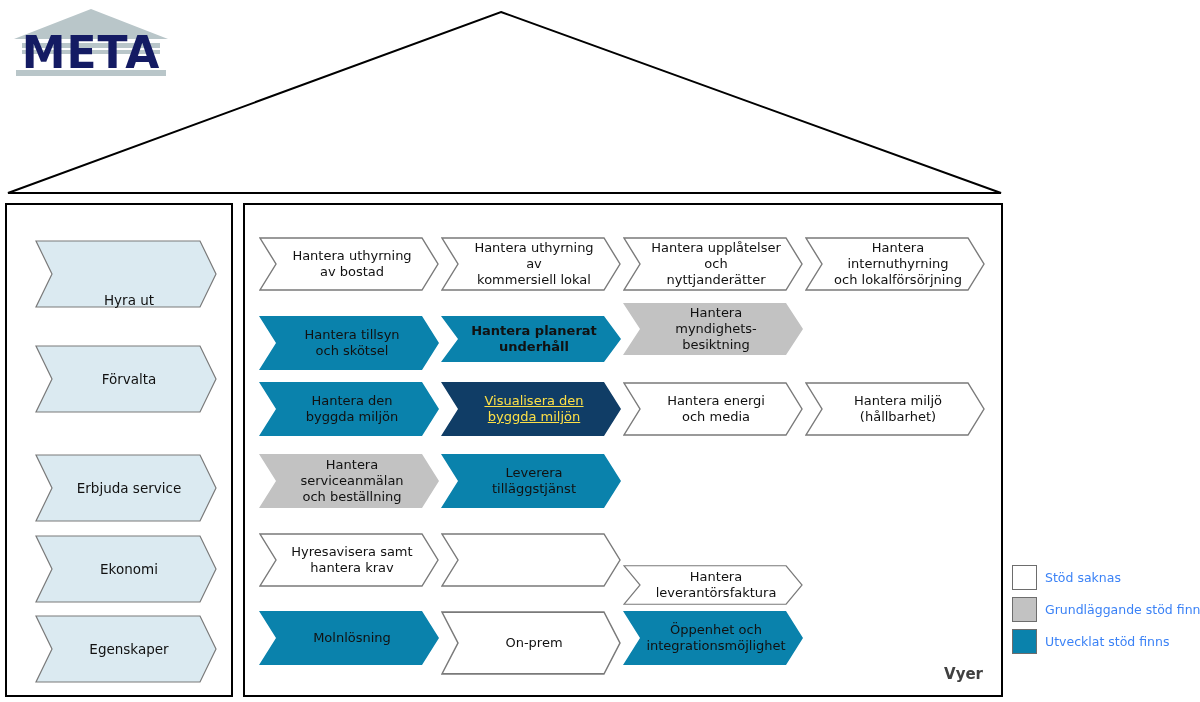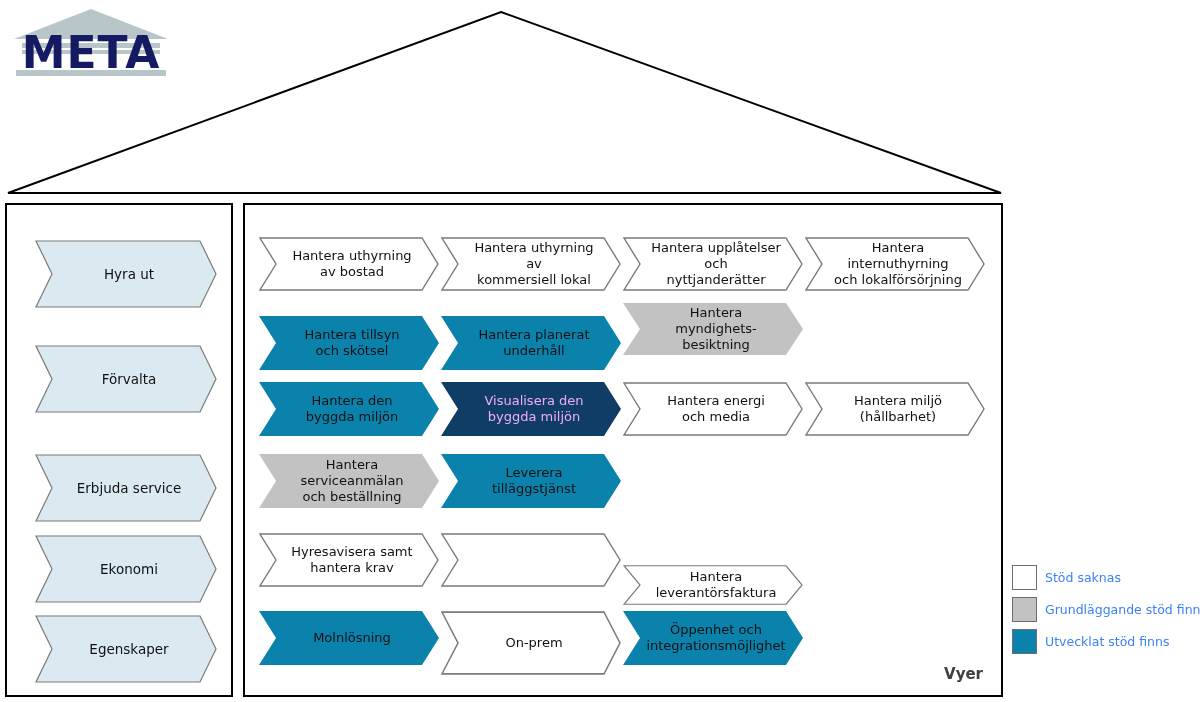--- a/index.html
+++ b/index.html
@@ -68,21 +68,21 @@
     background:transparent;
   }
 
   
   .fill-none   { background: #ffffff; }
   .fill-basic  { background: #c2c2c2; color: #111; }
   .fill-dev    { background: #0a82ac; color: #111; }
   .fill-chall  { background: #103d66; color: #ffffff; }
 
   .cap { font-size: 13px; color:#111; }
-  .cap.fill-chall { color:#f0abfc; }
+  .cap.fill-chall { color:#fde047;text-decoration:underline; }
 
   
   #vyer {
     position: absolute; right: 18px; bottom: 12px;
     font-size: 15px; font-weight: bold; color: #404040;
   }
 
   
   #legend {
     position: absolute; left: 1012px; top: 563px;
@@ -112,21 +112,21 @@
   </svg>
 </div>
 
 <div id="roof">
   <svg viewBox="0 0 1010 200" width="1010" height="200" preserveAspectRatio="none">
     <polygon points="501,12 1001,193 8,193" fill="#ffffff" stroke="#000000" stroke-width="2"></polygon>
   </svg>
 </div>
 
 <div class="panel" id="left-panel">
-  <div class="chev domain" style="top: 35px; background: transparent; clip-path: none;">
+  <div class="chev domain" style="top: 35px; background: transparent; clip-path: none; align-items: flex-end;">
       <svg viewBox="0 0 182 68" preserveAspectRatio="none" style="position: absolute; left: 0px; top: 0px; width: 100%; height: 100%; pointer-events: none;">
         <polygon points="1,1 165,1 181,34 165,67 1,67 17,34" fill="#dbeaf1" stroke="#7a7a7a" stroke-width="1.2"></polygon>
       </svg>
       <span class="lbl">Hyra ut</span>
     </div>
   <div class="chev domain" style="top: 140px; background: transparent; clip-path: none;">
       <svg viewBox="0 0 182 68" preserveAspectRatio="none" style="position: absolute; left: 0px; top: 0px; width: 100%; height: 100%; pointer-events: none;">
         <polygon points="1,1 165,1 181,34 165,67 1,67 17,34" fill="#dbeaf1" stroke="#7a7a7a" stroke-width="1.2"></polygon>
       </svg>
       <span class="lbl">Förvalta</span>
@@ -173,21 +173,21 @@
       </div>
       <div class="chev cap fill-none outline" title="Hantera internuthyrning och lokalförsörjning" style="left: 560px; top: 32px; width: 180px; height: 54px;">
         <svg viewBox="0 0 180 54" preserveAspectRatio="none">
           <polygon points="1,1 163,1 179,27 163,53 1,53 17,27" fill="#ffffff" stroke="#7a7a7a" stroke-width="1.4"></polygon>
         </svg>
         <span class="lbl">Hantera internuthyrning<br>och lokalförsörjning</span>
       </div>
       <div class="chev cap fill-dev" title="Hantera tillsyn och skötsel" style="left: 14px; top: 111px; width: 180px; height: 54px;">
         <span class="lbl">Hantera tillsyn<br>och skötsel</span>
       </div>
-      <div class="chev cap fill-dev" title="Hantera planerat underhåll" style="left: 196px; top: 111px; width: 180px; height: 54px;">
+      <div class="chev cap fill-dev" title="Hantera planerat underhåll" style="left: 196px; top: 111px; width: 180px; height: 46px; font-weight: bold;">
         <span class="lbl">Hantera planerat<br>underhåll</span>
       </div>
       <div class="chev cap fill-basic" title="Hantera myndighetsbesiktning" style="left: 378px; top: 98px; width: 180px; height: 52px;">
         <span class="lbl">Hantera myndighets-<br>besiktning</span>
       </div>
       <div class="chev cap fill-dev" title="Hantera den byggda miljön" style="left: 14px; top: 177px; width: 180px; height: 54px;">
         <span class="lbl">Hantera den<br>byggda miljön</span>
       </div>
       <div class="chev cap fill-chall" title="Visualisera den byggda miljön" style="left: 196px; top: 177px; width: 180px; height: 54px;">
         <span class="lbl">Visualisera den<br>byggda miljön</span>

